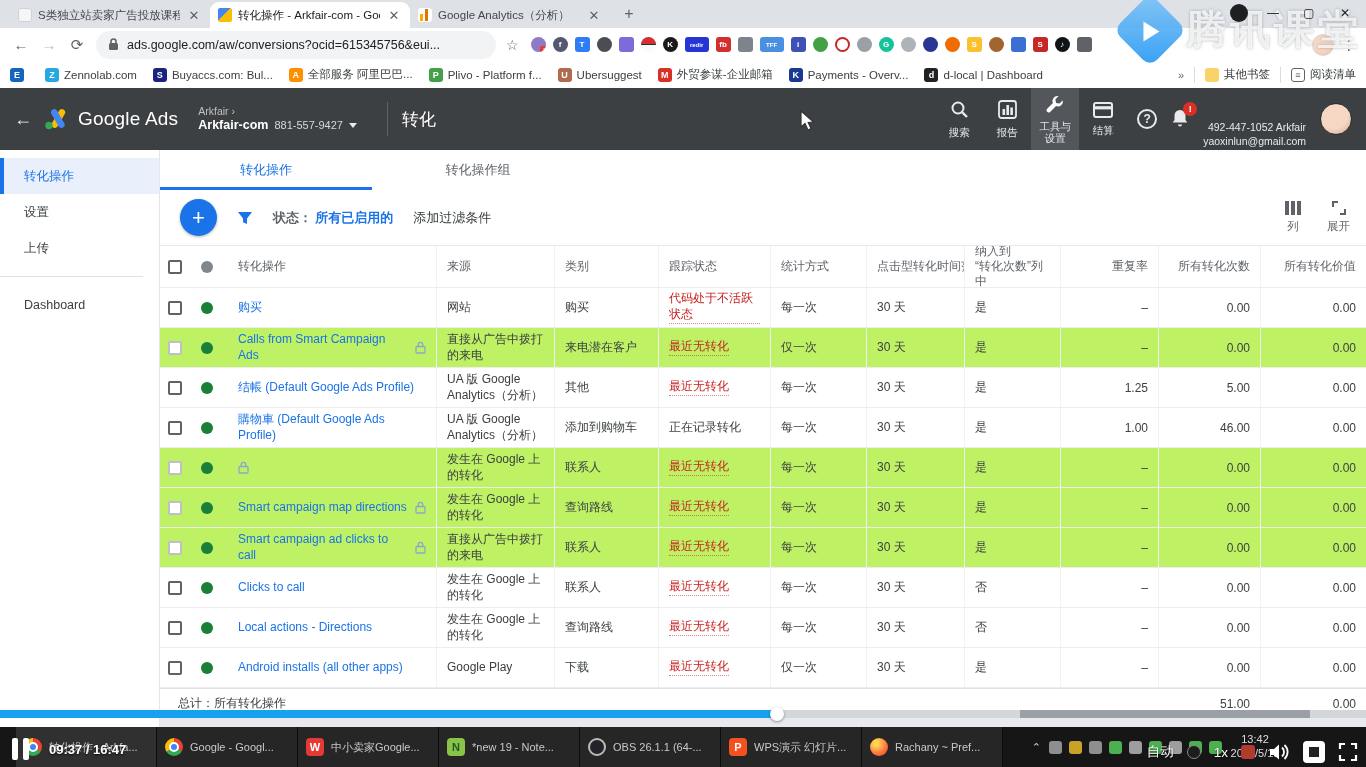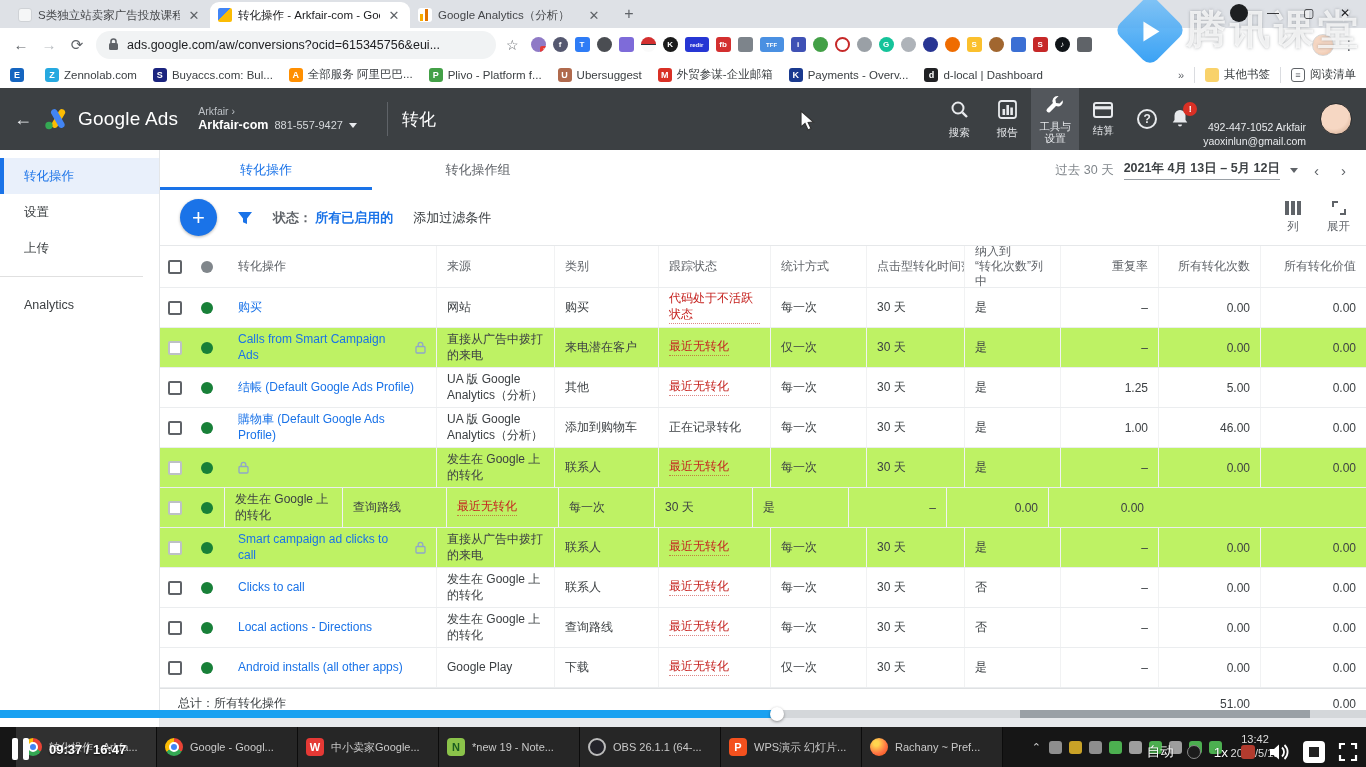--- a/index.html
+++ b/index.html
@@ -434,40 +434,33 @@
         <span>转化操作</span>
       </div>
       <div class="side-item">
         <span>设置</span>
       </div>
       <div class="side-item">
         <span>上传</span>
       </div>
       <div class="side-div"></div>
       <div class="side-item">
-        <span>Analytics</span>
+        <span>Dashboard</span>
       </div>
     </div>
   <div class="main">
     <div class="main-tabs">
       <span style="display:flex;align-items:stretch;">
           <div class="mtab active">
             <span>转化操作</span>
           </div>
           <div class="mtab">
             <span>转化操作组</span>
           </div>
         </span>
-      <div class="daterange">
-        <span class="dr-preset">过去 30 天</span>
-        <span class="dr-range">2021年 4月 13日 – 5月 12日</span>
-        <span class="caret-down"></span>
-        <span class="dr-chev">‹</span>
-        <span class="dr-chev">›</span>
-      </div>
     </div>
     <div class="filter-bar">
       <div class="fab">+</div>
       <svg width="16" height="16" viewBox="0 0 16 16">
           <path d="M1 2 h14 L10 8.5 V14 l-4-1.8 V8.5 Z" fill="#1a73e8"></path>
         </svg>
       <span>
         <span class="status-lbl">状态：</span>
         <span class="status-val">所有已启用的</span>
       </span>
@@ -641,20 +634,29 @@
     <div class="tcell c-conv sepl num">0.00</div>
     <div class="tcell c-val sepl num">0.00</div>
   </div>
           <div class="trow muted">
     <div class="tcell c-check">
               <span class="cb"></span>
             </div>
     <div class="tcell c-dot">
               <span class="dot"></span>
             </div>
+    <div class="tcell c-name">
+      <span class="namebox">
+        <span class="rname">Smart campaign map directions</span>
+        <svg class="lock" width="11" height="13" viewBox="0 0 11 13">
+                  <rect x="1" y="5.5" width="9" height="6.5" rx="1" fill="none" stroke="#8fa6c9" stroke-width="1.3"></rect>
+                  <path d="M3.2 5.5 V3.6 a2.3 2.3 0 0 1 4.6 0 V5.5" fill="none" stroke="#8fa6c9" stroke-width="1.3"></path>
+                </svg>
+      </span>
+    </div>
     <div class="tcell c-src sepl wrap">发生在 Google 上的转化</div>
     <div class="tcell c-cat sepl wrap">查询路线</div>
     <div class="tcell c-trk sepl wrap">
               <span class="trkspan alert">最近无转化</span>
             </div>
     <div class="tcell c-cnt sepl">每一次</div>
     <div class="tcell c-win sepl">30 天</div>
     <div class="tcell c-inc sepl">是</div>
     <div class="tcell c-rep sepl num">–</div>
     <div class="tcell c-conv sepl num">0.00</div>

